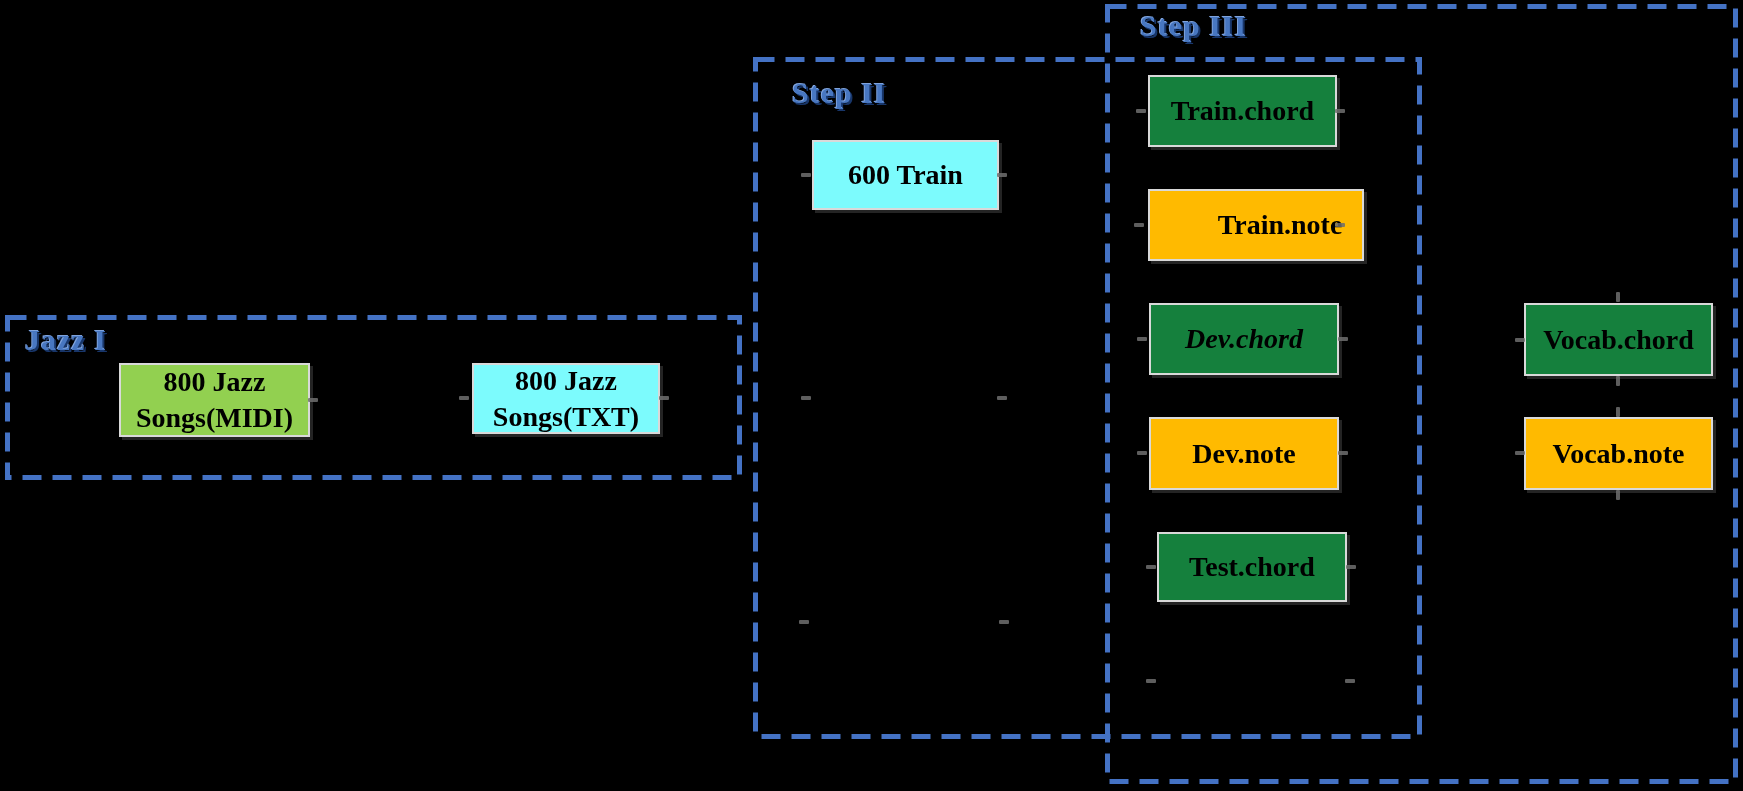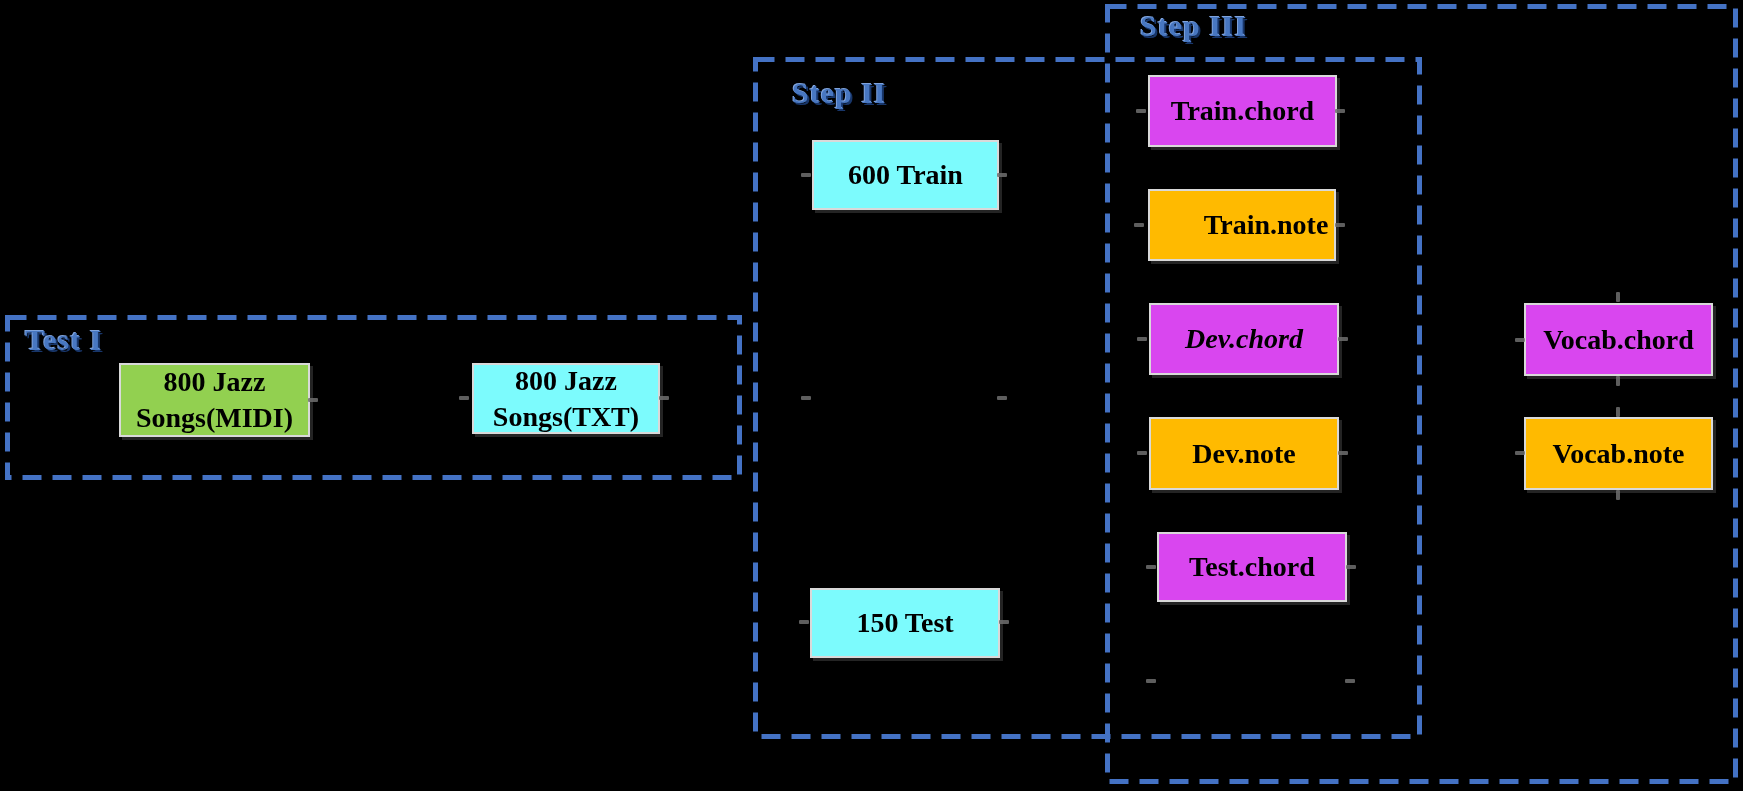--- a/index.html
+++ b/index.html
@@ -43,64 +43,61 @@
     text-align: center;
     color: #000000;
     font-weight: bold;
     font-size: 28px;
     line-height: 36px;
     white-space: nowrap;
   }
   .node span { display: block; }
   .fill-green  { background: #92D050; }
   .fill-cyan   { background: #7CFBFD; }
-  .fill-yellow { background: #d946ef; }
+  .fill-yellow { background: #15803d; }
   .fill-orange { background: #FFBA00; }
   .stub {
     position: absolute;
     background: #6f6f6f;
     opacity: 0.85;
     border-radius: 1px;
   }
 </style>
 </head>
 <body>
 
 <div id="stage">
 
   <svg id="borders" viewBox="0 0 1743 791" xmlns="http://www.w3.org/2000/svg">
     <rect x="7.5" y="317.5" width="732" height="160" fill="none" stroke="#4472C4" stroke-width="5" stroke-dasharray="19 11"></rect>
     <rect x="755.5" y="59.5" width="664" height="677" fill="none" stroke="#4472C4" stroke-width="5" stroke-dasharray="19 11"></rect>
     <rect x="1107.5" y="6.5" width="628" height="775" fill="none" stroke="#4472C4" stroke-width="5" stroke-dasharray="19 11"></rect>
   </svg>
 
-  <div class="step-label" style="left:25px;  top:325px;">Test I</div>
+  <div class="step-label" style="left:25px;  top:325px;">Jazz I</div>
   <div class="step-label" style="left:792px; top:78px;">Step II</div>
   <div class="step-label" style="left:1140px;top:11px;">Step III</div>
 
   <div class="node fill-green" style="left:119px;top:363px;width:191px;height:74px;">
     <span>800 Jazz</span>
     <span>Songs(MIDI)</span>
   </div>
   <div class="node fill-cyan" style="left:472px;top:363px;width:188px;height:71px;">
     <span>800 Jazz</span>
     <span>Songs(TXT)</span>
   </div>
 
   <div class="node fill-cyan" style="left:812px;top:140px;width:187px;height:70px;">
     <span>600 Train</span>
   </div>
-  <div class="node fill-cyan" style="left:810px;top:588px;width:190px;height:70px;">
-    <span>150 Test</span>
-  </div>
 
   <div class="node fill-yellow" style="left:1148px;top:75px;width:189px;height:72px;">
     <span>Train.chord</span>
   </div>
-  <div class="node fill-orange" style="left:1148px;top:189px;width:188px;height:72px;padding-left:48px;">
+  <div class="node fill-orange" style="left:1148px;top:189px;width:216px;height:72px;padding-left:48px;">
     <span>Train.note</span>
   </div>
   <div class="node fill-yellow" style="left:1149px;top:303px;width:190px;height:72px;font-style:italic;">
     <span>Dev.chord</span>
   </div>
   <div class="node fill-orange" style="left:1149px;top:417px;width:190px;height:73px;">
     <span>Dev.note</span>
   </div>
   <div class="node fill-yellow" style="left:1157px;top:532px;width:190px;height:70px;">
     <span>Test.chord</span>

